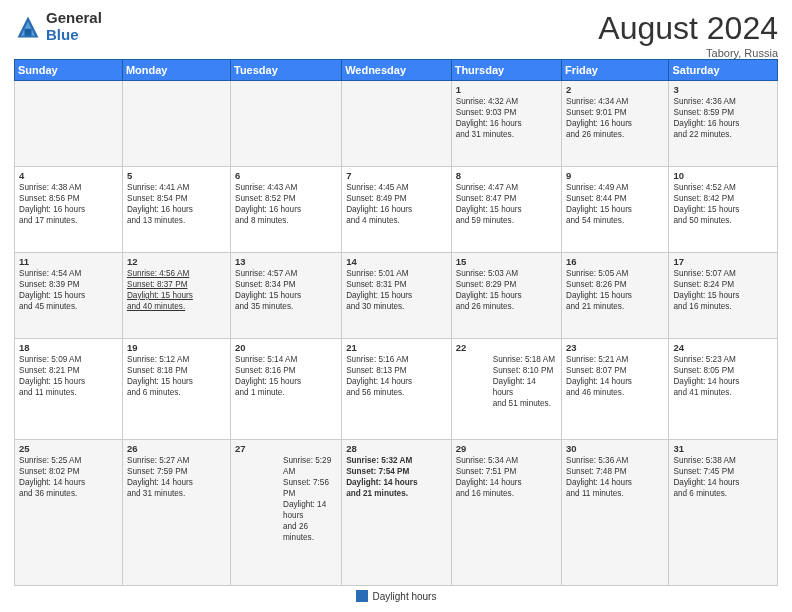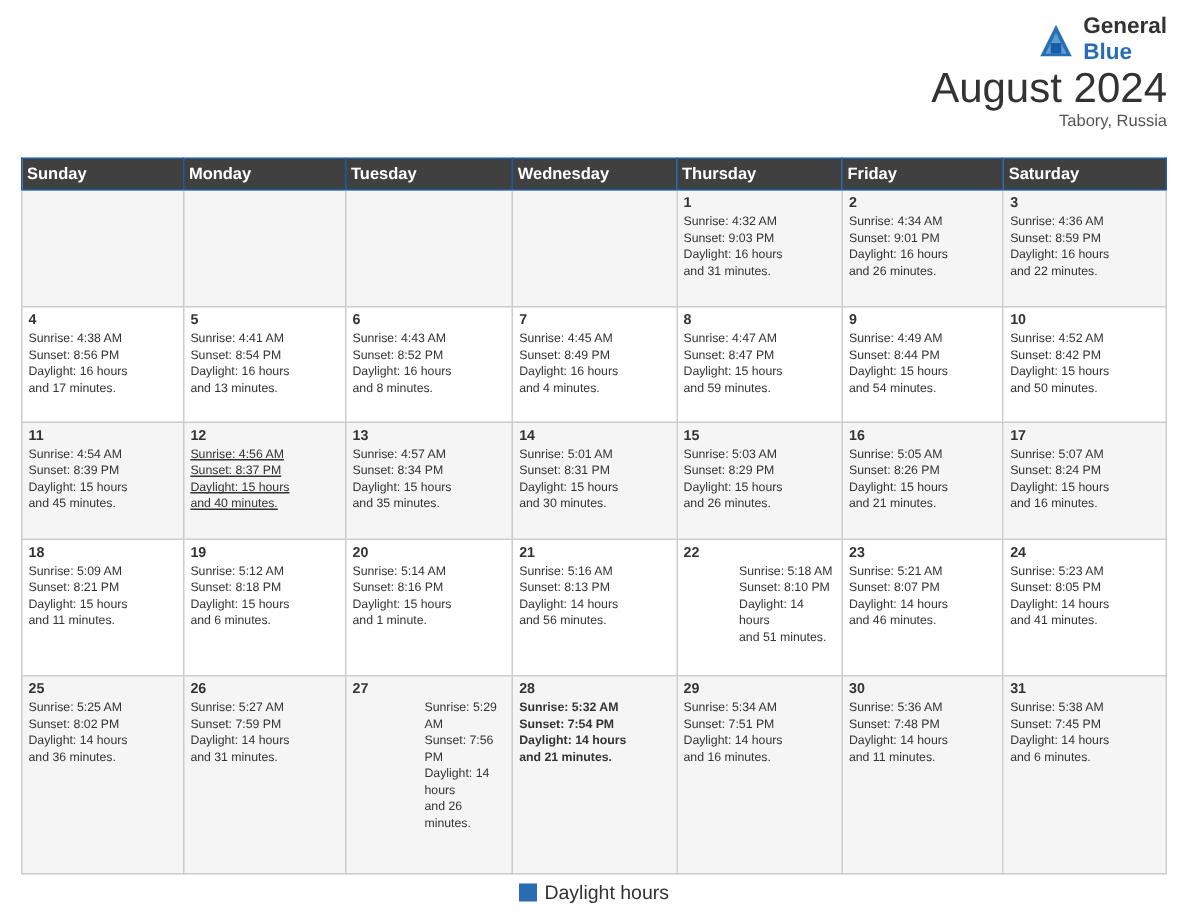--- a/index.html
+++ b/index.html
@@ -13,23 +13,22 @@
     .page {
       width: 792px;
       height: 612px;
       padding: 10px 14px;
       display: flex;
       flex-direction: column;
     }
     .header {
       display: flex;
       justify-content: space-between;
-      align-items: flex-end;
-      margin-bottom: 18px;
-      flex-direction: column;
+      align-items: flex-start;
+      margin-bottom: 0;
     }
     .logo {
       display: flex;
       align-items: center;
     }
     .logo-text {
       display: flex;
       flex-direction: column;
       line-height: 1.1;
     }
@@ -45,40 +44,40 @@
     }
     .logo-icon {
       width: 28px;
       height: 28px;
       margin-right: 4px;
     }
     .title-block {
       text-align: right;
     }
     .month-year {
-      font-size: 28px;
+      font-size: 32px;
       color: #333;
       font-weight: normal;
     }
     .location {
       font-size: 11px;
       color: #555;
     }
     .calendar {
       flex: 1;
       display: flex;
       flex-direction: column;
     }
     table {
       width: 100%;
       border-collapse: collapse;
       flex: 1;
     }
     thead tr th {
-      background-color: #404040;
+      background-color: #3b82f6;
       color: #fff;
       font-size: 11px;
       font-weight: bold;
       padding: 4px 3px;
       border: 1px solid #1a5da5;
       text-align: left;
     }
     tbody tr td {
       border: 1px solid #ccc;
       vertical-align: top;
@@ -116,21 +115,21 @@
     }
     .legend-box {
       width: 12px;
       height: 12px;
       background: #2a6db5;
       margin-right: 5px;
       display: inline-block;
     }
     .legend-label {
       color: #333;
-      font-size: 13px;
+      font-size: 10px;
     }
   </style>
 </head>
 <body>
 
 <div class="page">
   <div class="header">
     <div class="logo">
       <svg class="logo-icon" viewBox="0 0 32 32">
         <polygon points="16,4 28,28 4,28" fill="#2a6db5"></polygon>

